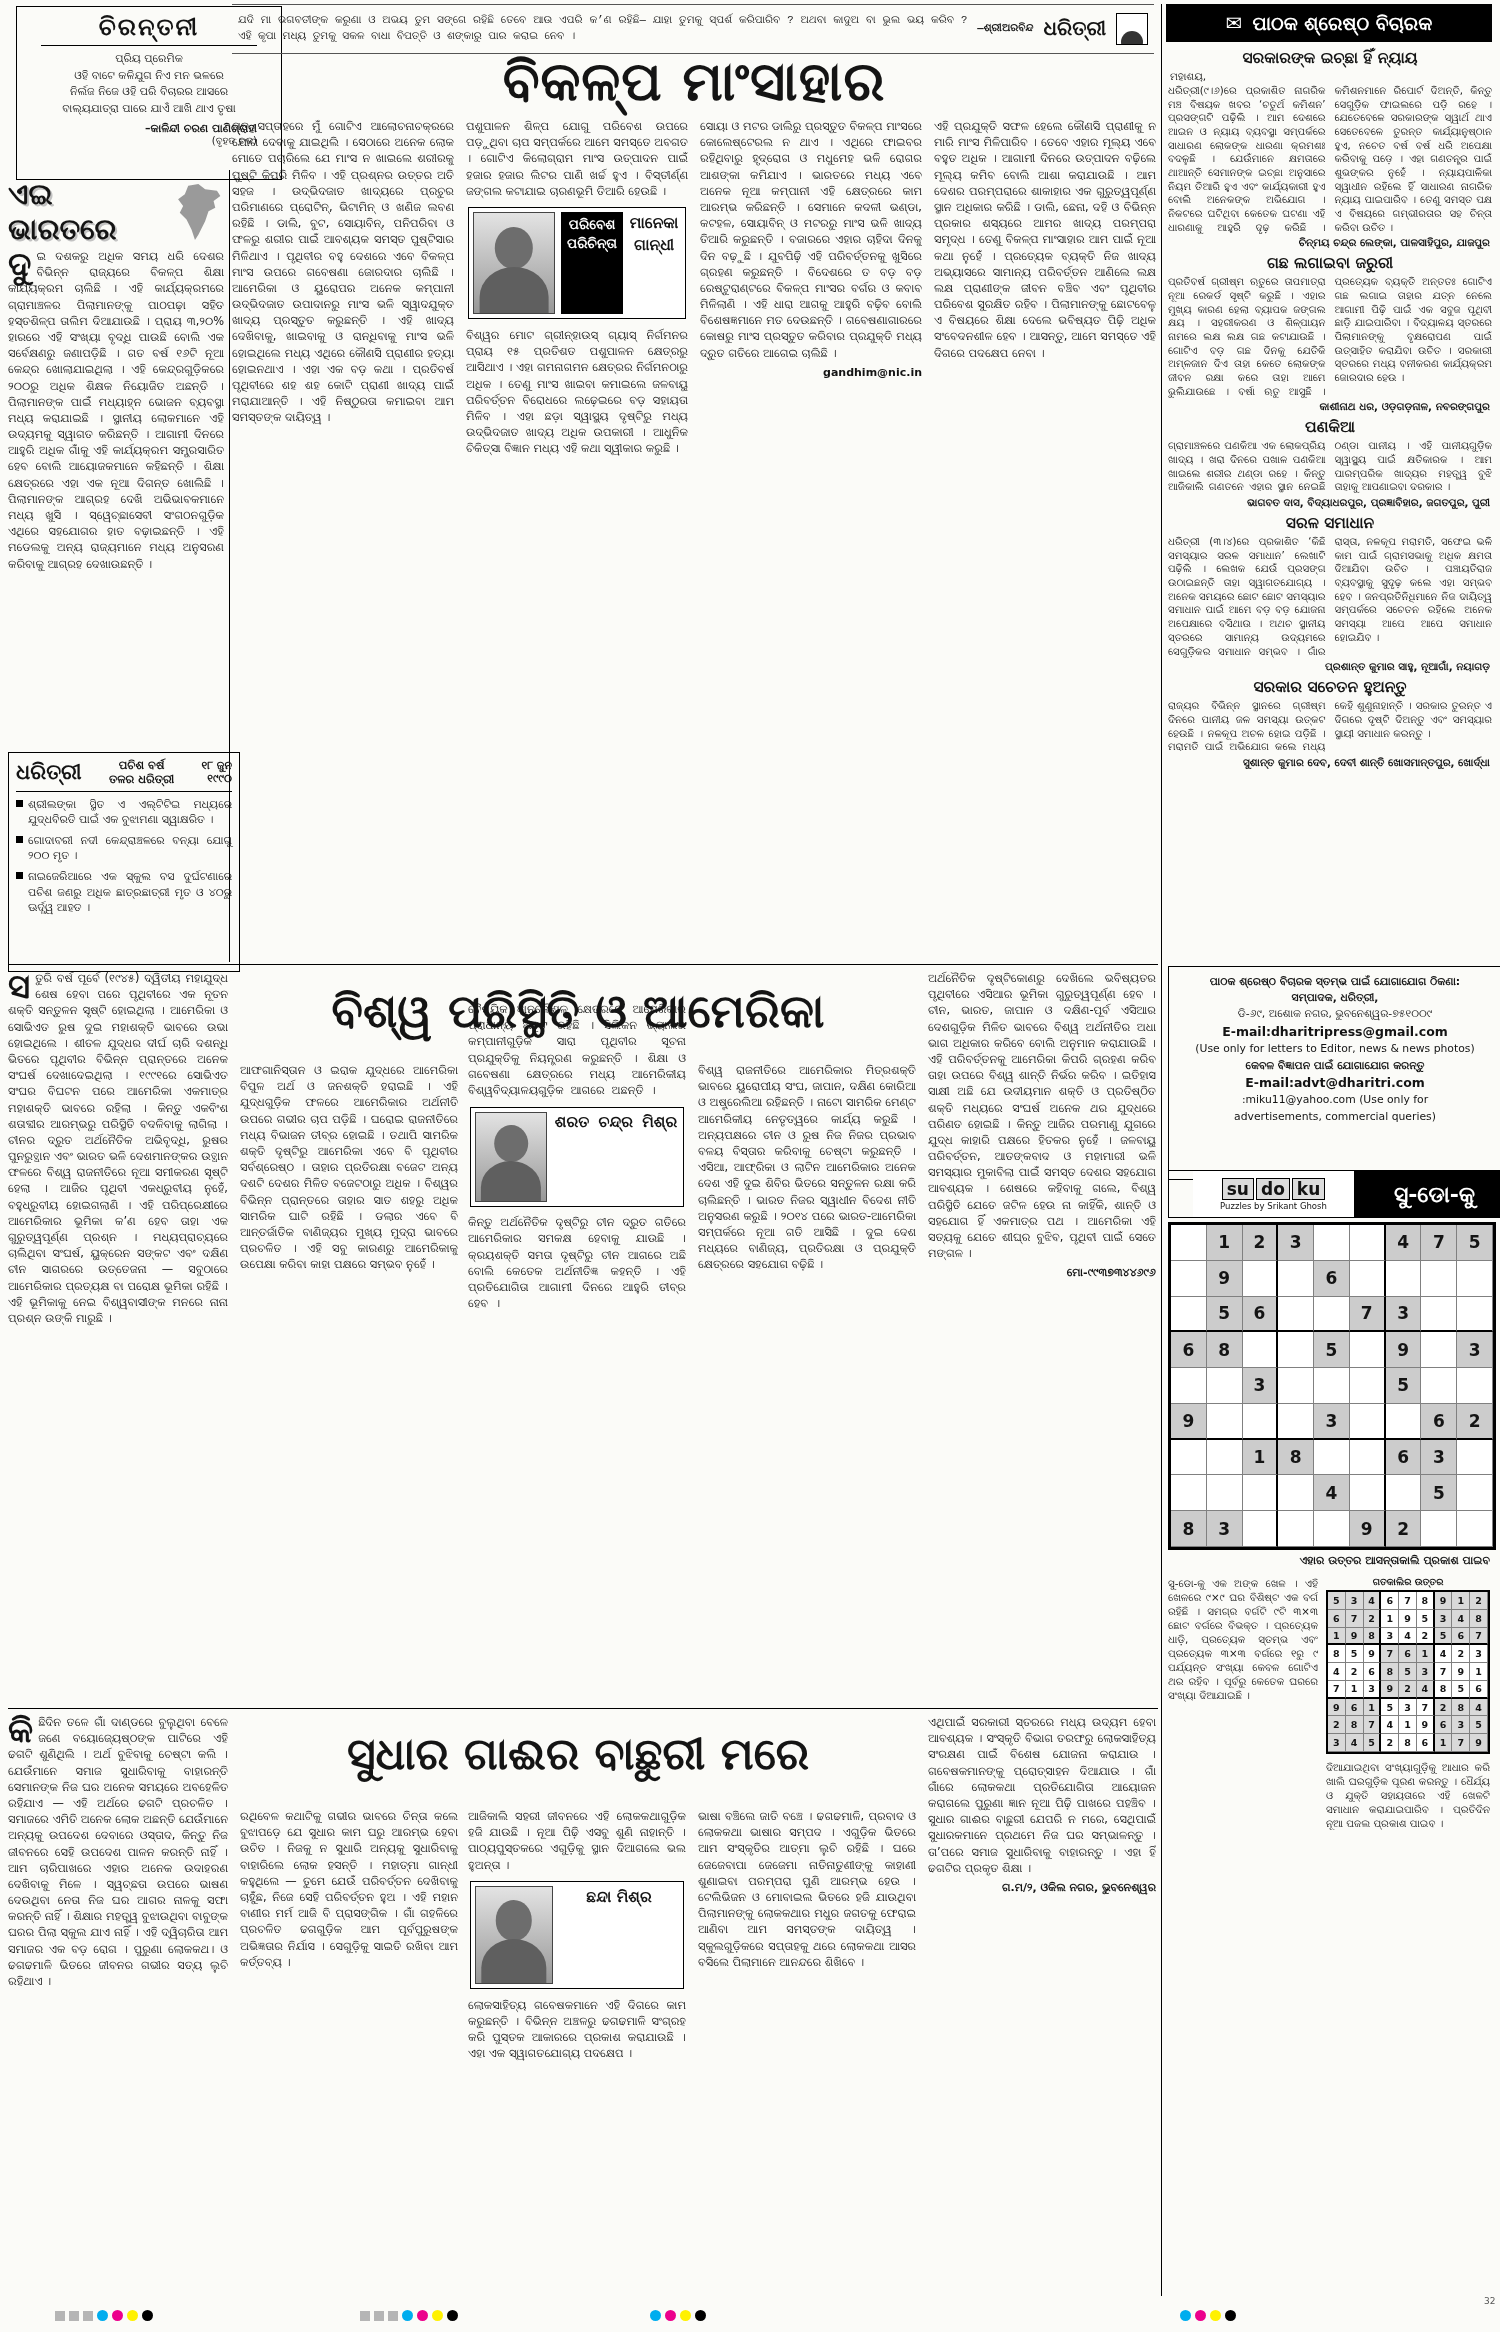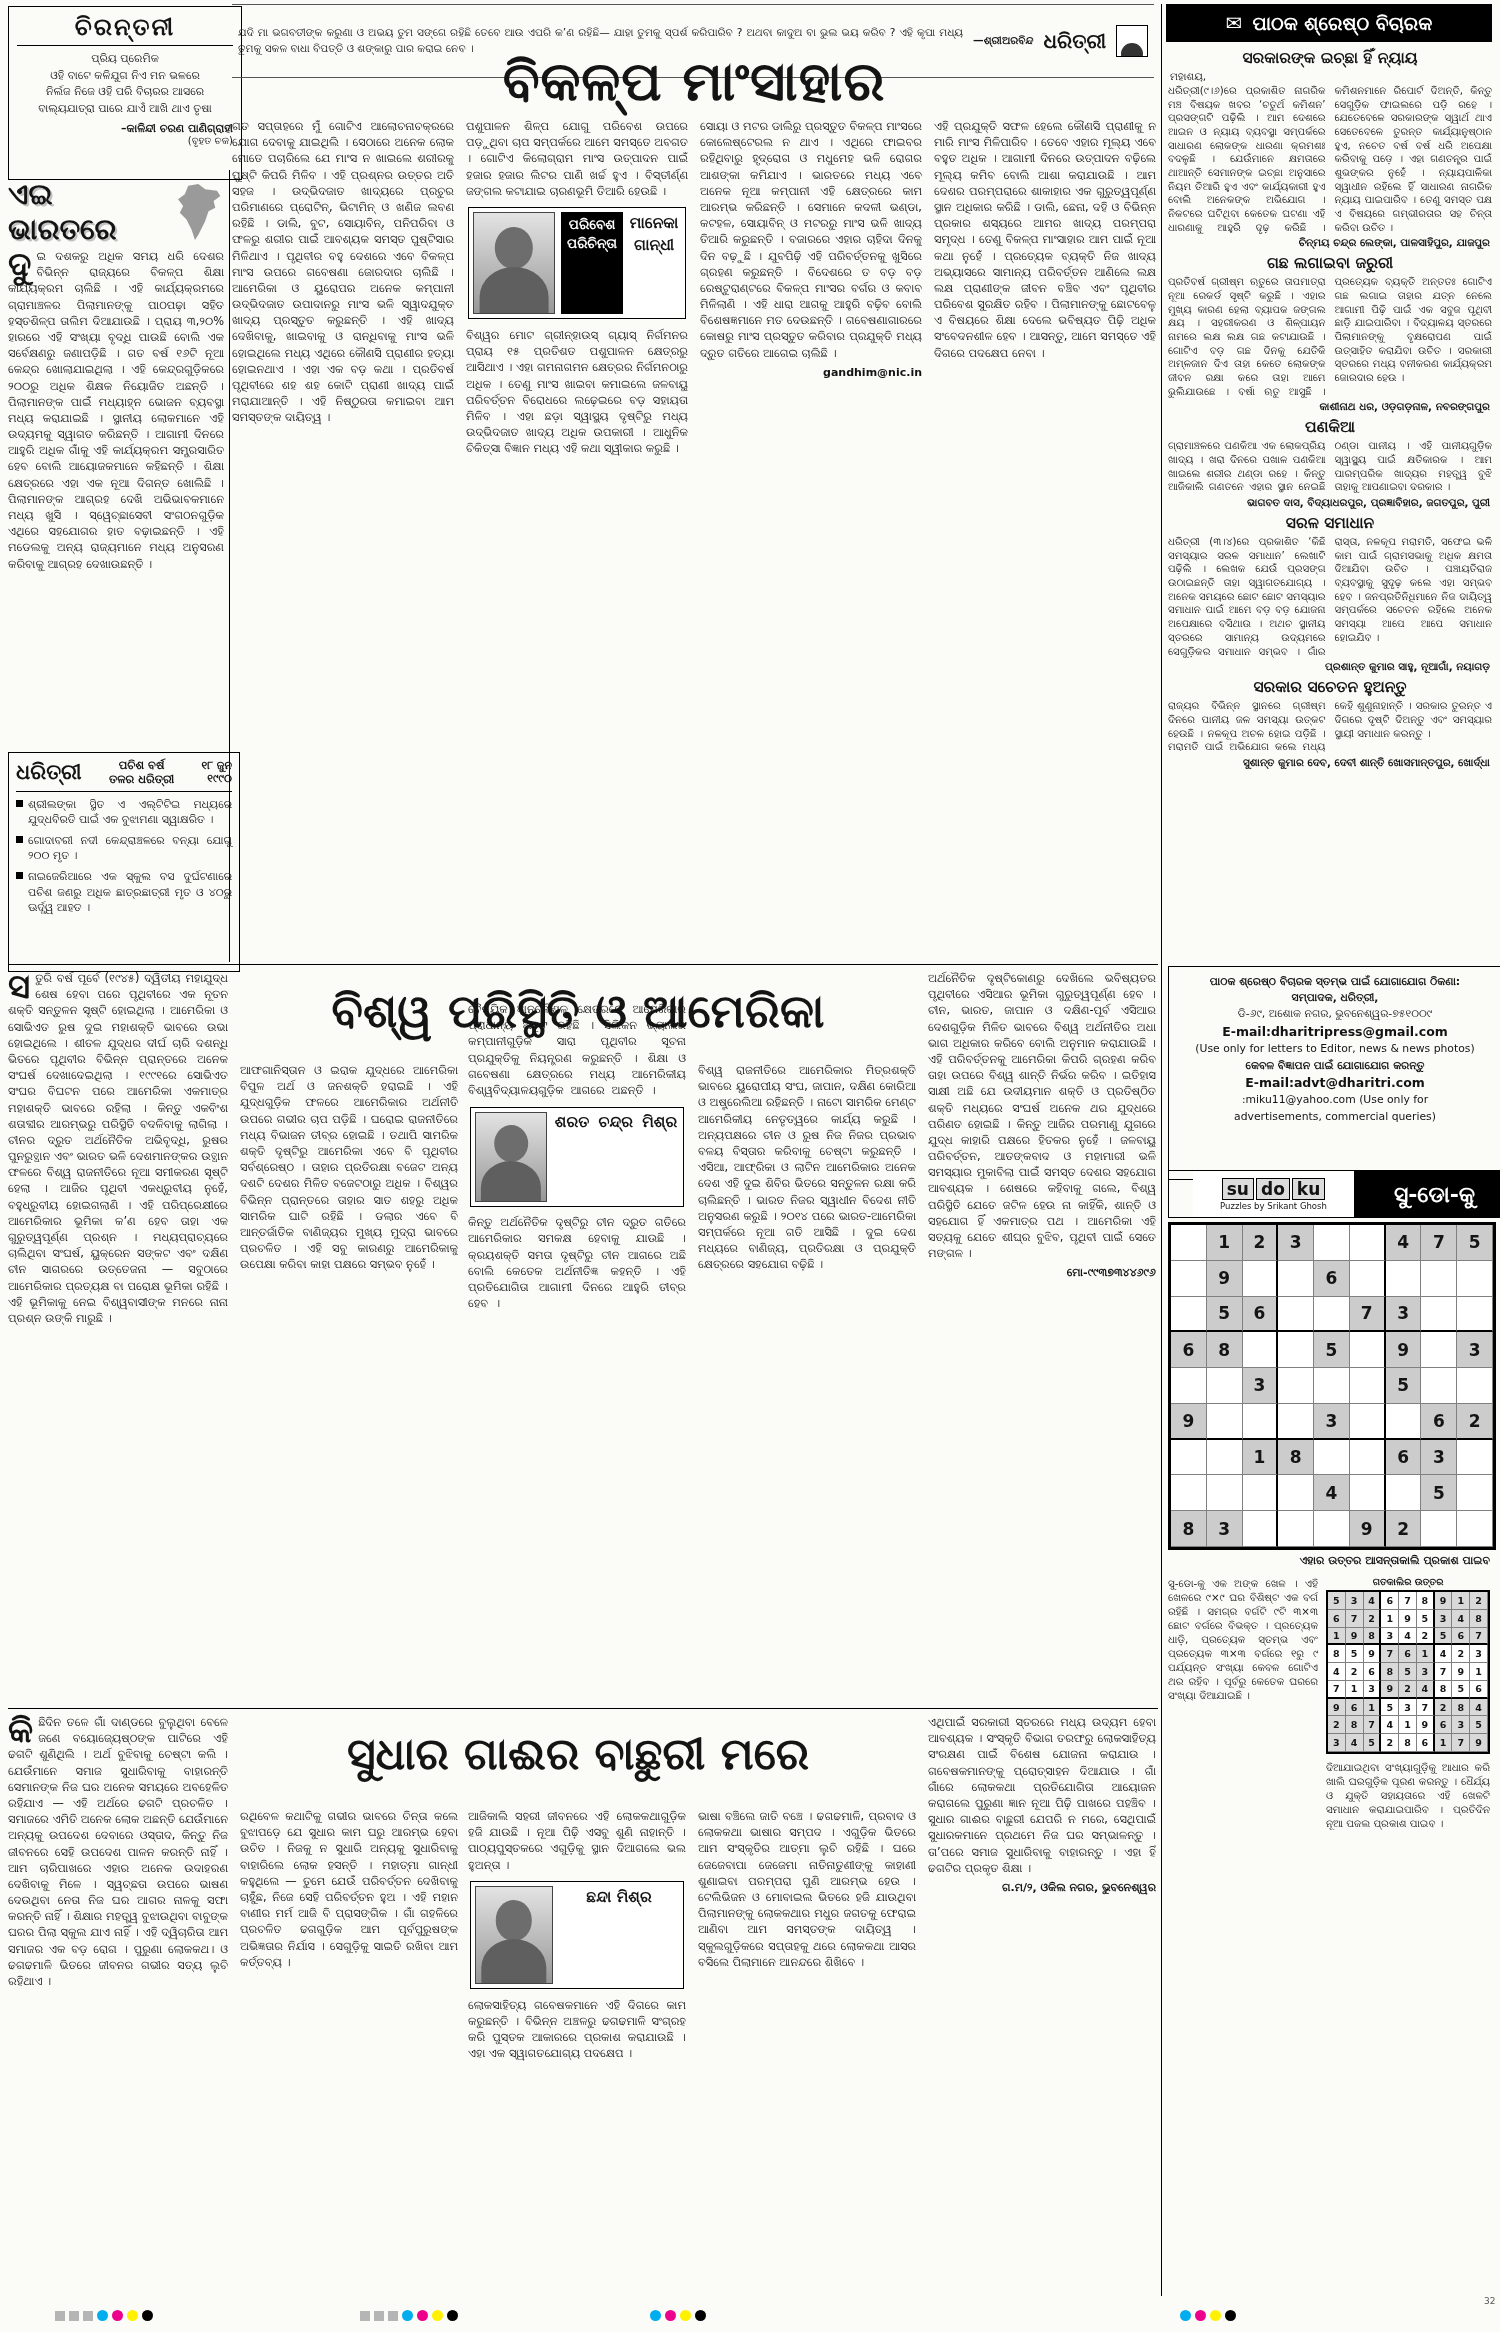--- a/index.html
+++ b/index.html
@@ -5,26 +5,26 @@
   html,body{margin:0;padding:0;background:#e8e8e4;}
   .page{position:relative;width:1500px;height:2332px;background:#fbfbf8;font-family:"DejaVu Sans","Liberation Sans",sans-serif;color:#141414;overflow:hidden;}
   .abs{position:absolute;}
   .bx{border:1px solid #000;}
   .jt{text-align:justify;}
   .small{font-size:11.4px;line-height:1.42;}
   .xsmall{font-size:10.3px;line-height:1.36;}
   .ovh{overflow:hidden;}
   .rule{background:#000;}
   
-  .chir{padding:6px 8px;text-align:center;}
+  .chir{padding:6px 24px;text-align:center;margin-left:8px;}
   .chir-title{font-size:24px;font-weight:900;letter-spacing:2px;border-bottom:1px solid #000;padding-bottom:4px;margin-bottom:5px;}
   .chir-line{font-size:11px;line-height:1.5;}
   .chir-attr{font-size:11px;font-weight:bold;text-align:right;margin-top:5px;}
   .chir-src{font-size:10px;text-align:right;}
-  .quote-strip{display:flex;align-items:center;gap:10px;border-top:1px solid #555;border-bottom:1px solid #555;padding:17px 6px;}
+  .quote-strip{display:flex;align-items:center;gap:10px;border-top:1px solid #555;border-bottom:1px solid #555;padding:5px 6px;font-family:Liberation Mono, monospace;}
   .quote-text{flex:1;font-size:10.6px;line-height:1.5;text-align:justify;}
   .q-logo{font-size:20px;font-weight:900;white-space:nowrap;}
   .q-mark{width:30px;height:30px;border:1px solid #000;position:relative;overflow:hidden;flex:none;background:#fff;}
   .q-mark::before{content:"";position:absolute;left:50%;top:55%;width:22px;height:22px;transform:translateX(-50%);border-radius:50%;background:#333;}
   .readers{background:#000;color:#fff;display:flex;align-items:center;justify-content:center;gap:10px;font-weight:bold;font-size:19px;}
   .env{font-size:20px;line-height:1;}
   
   .h-main{font-size:54px;font-weight:900;text-align:center;letter-spacing:1px;}
   .h-mid{font-size:46px;font-weight:900;text-align:center;}
   .h-low{font-size:44px;font-weight:900;text-align:center;}

